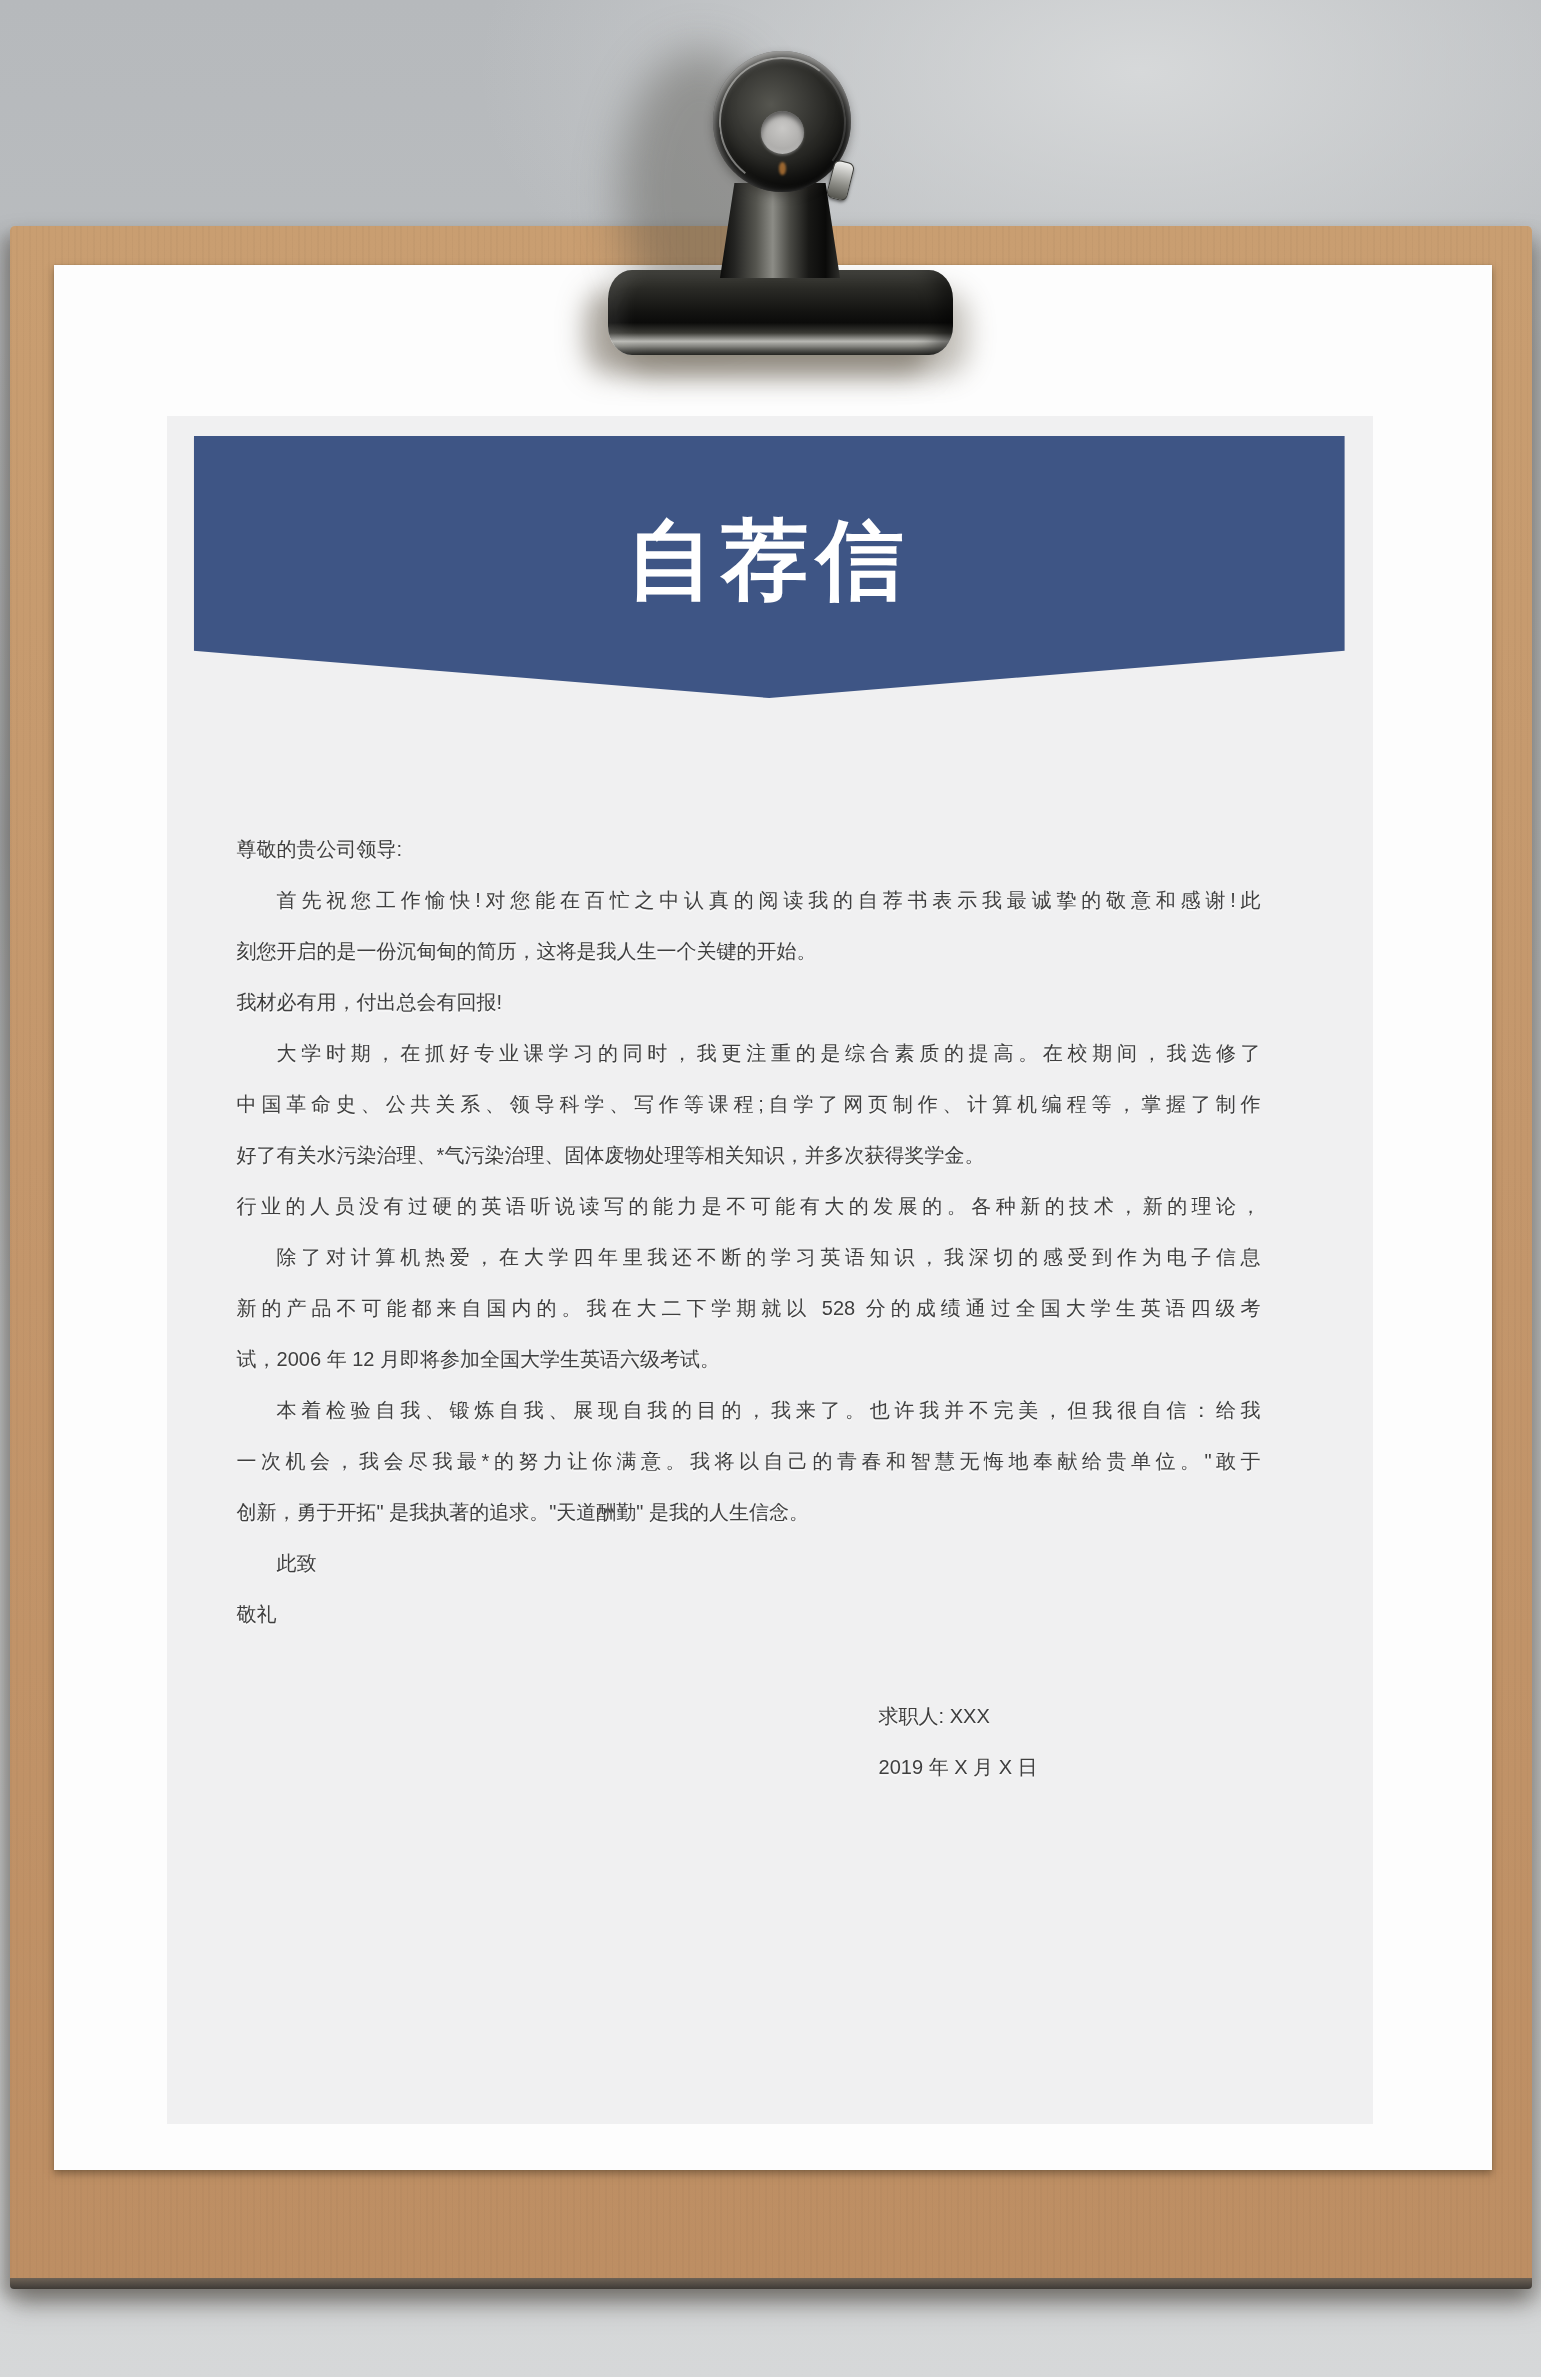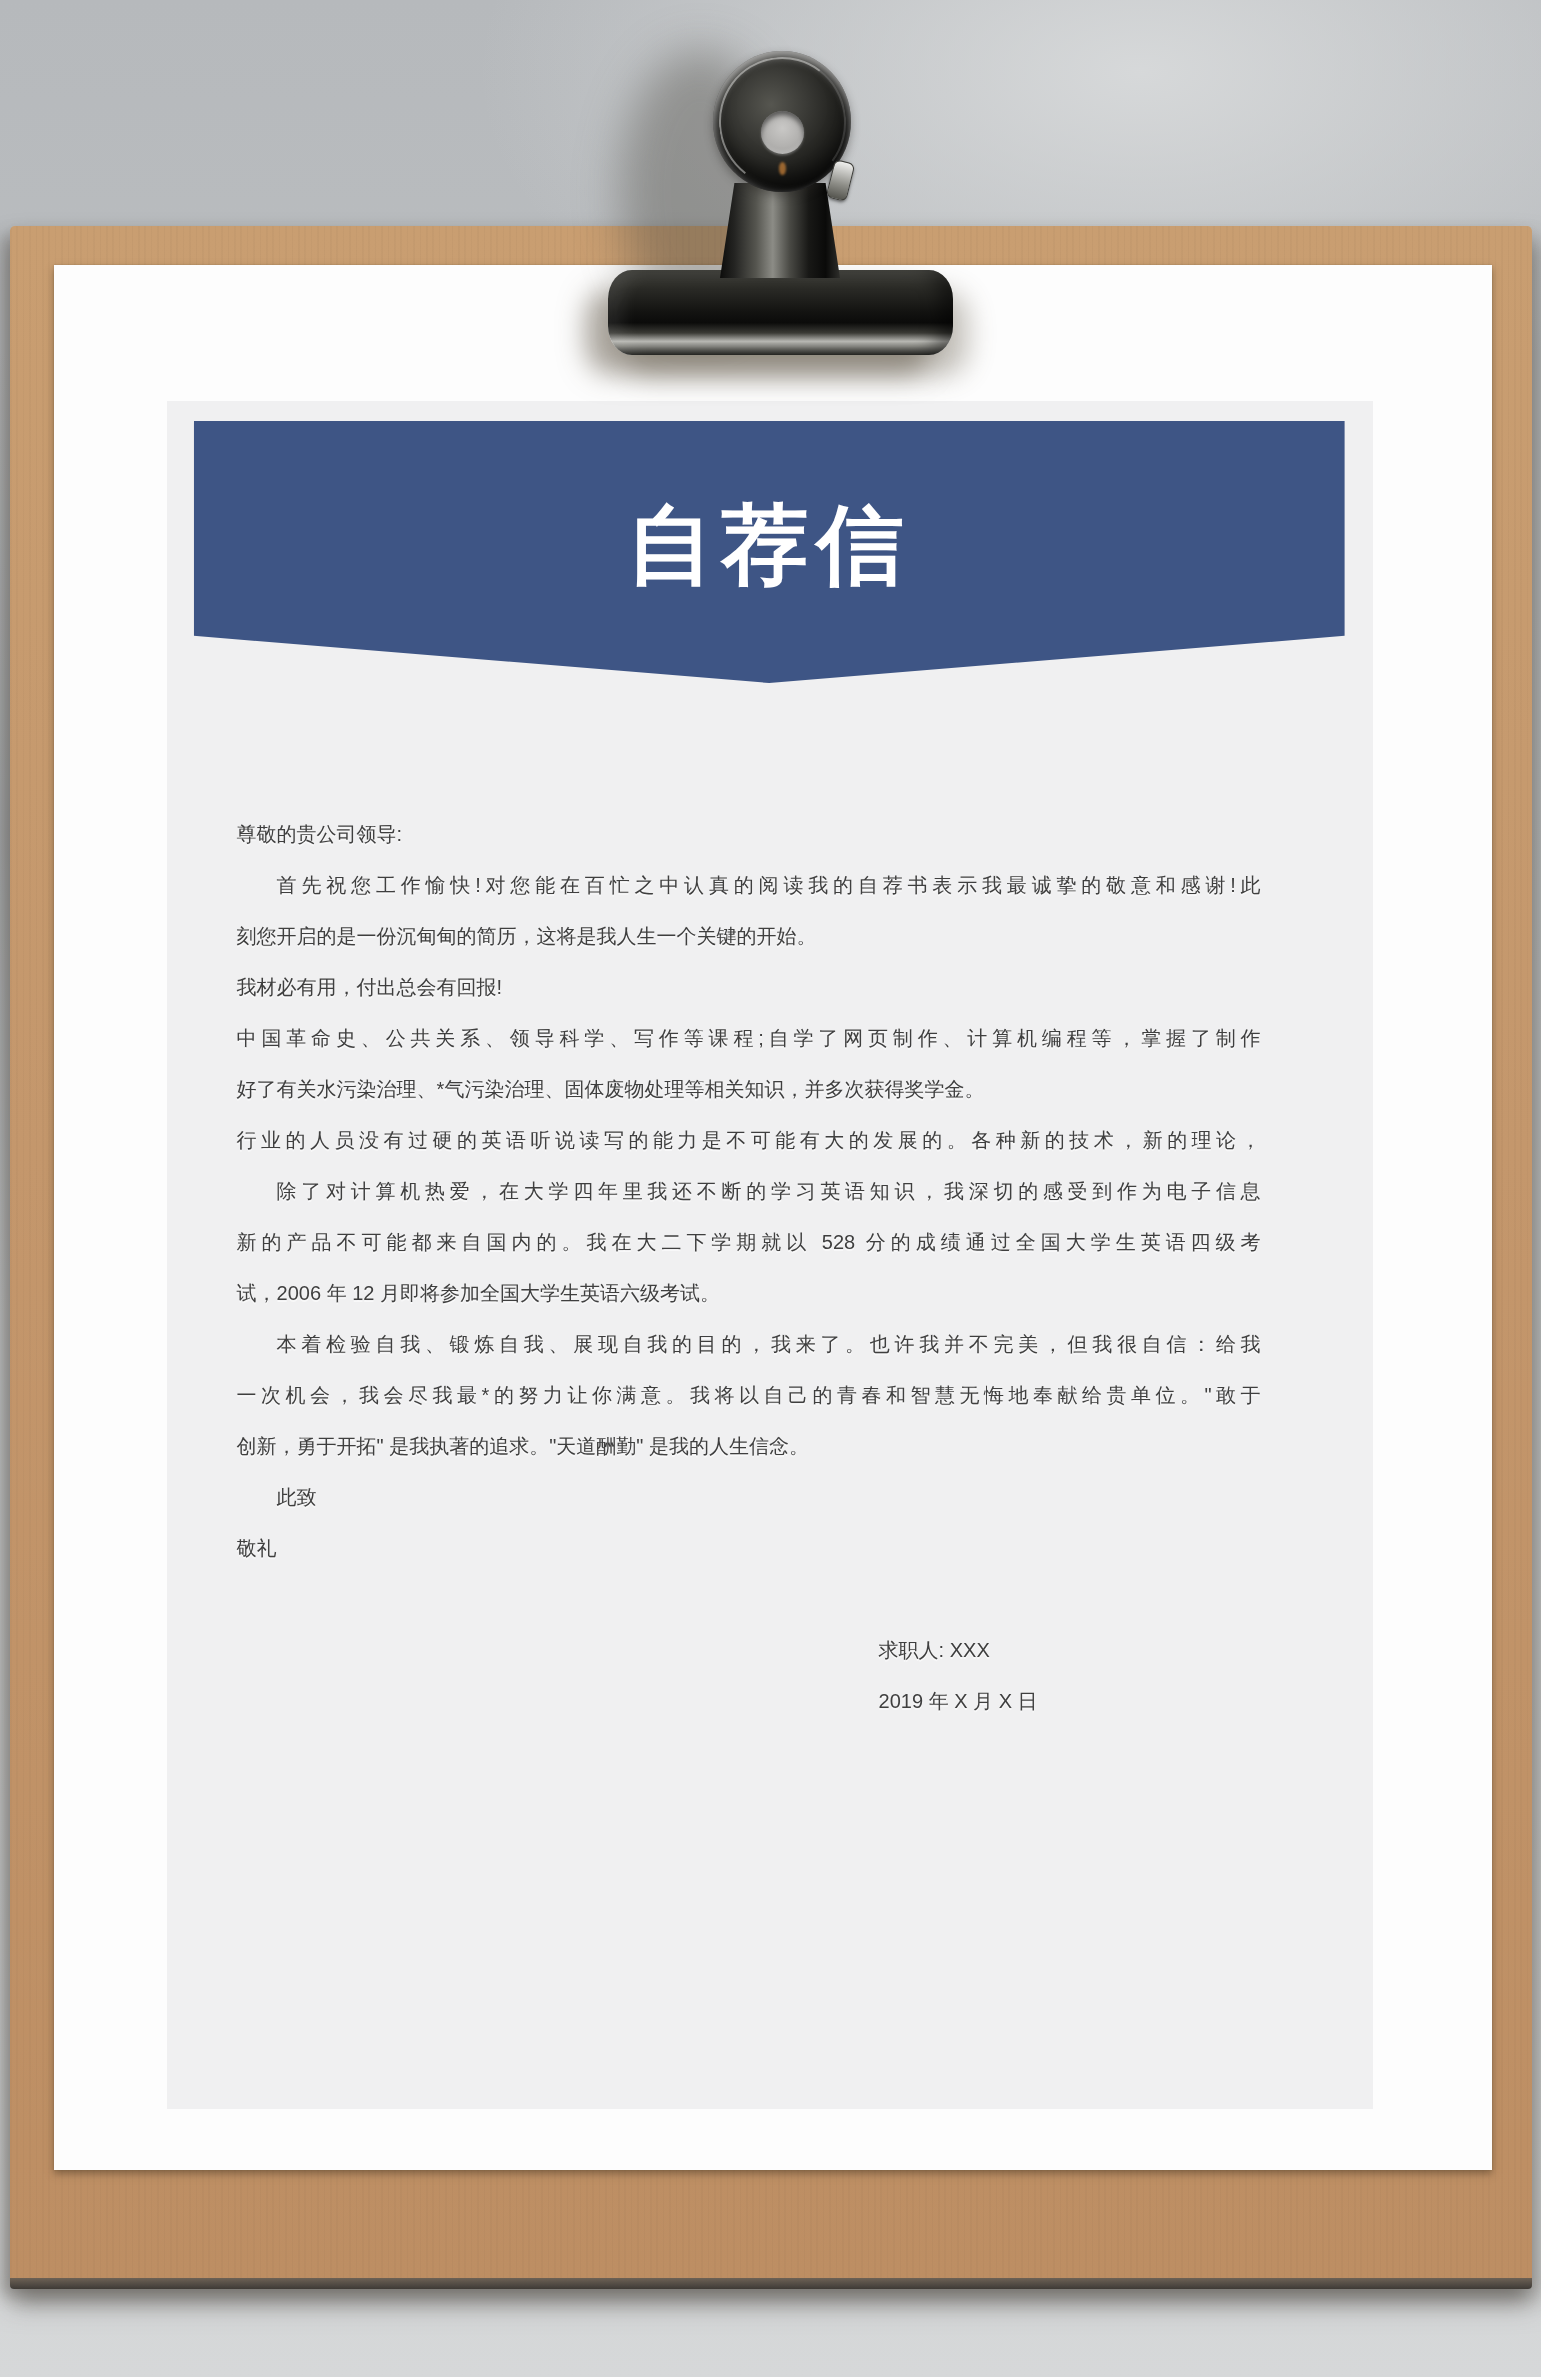--- a/index.html
+++ b/index.html
@@ -32,21 +32,21 @@
     border-radius:0 0 4px 4px;
   }
   
   .paper{
     position:absolute;left:44px;top:39px;width:1438px;height:1905px;
     background:#fdfdfd;
     box-shadow:0 4px 7.2px rgba(76,58,40,.5), 0 0 1.6px rgba(110,85,60,.35);
   }
   
   .sheet{
-    position:absolute;left:113px;top:136px;width:1206px;height:1708px;
+    position:absolute;left:113px;top:151px;width:1206px;height:1708px;
     background:#f0f0f1;
   }
   
   .banner{
     position:absolute;left:27px;top:20px;width:1151px;height:262px;
     background:#3e5585;
     clip-path:polygon(0 0,100% 0,100% 82%,50% 100%,0 82%);
     display:flex;align-items:center;justify-content:center;
     filter:drop-shadow(0 2.4px 1.6px rgba(45,55,85,.25));
   }
@@ -122,20 +122,21 @@
 
         <div class="banner">
           <div class="banner-title">自荐信</div>
         </div>
 
         <div class="letter">
           <div class="ln">尊敬的贵公司领导:</div>
           <div class="ln indent fill">首先祝您工作愉快!对您能在百忙之中认真的阅读我的自荐书表示我最诚挚的敬意和感谢!此</div>
           <div class="ln">刻您开启的是一份沉甸甸的简历，这将是我人生一个关键的开始。</div>
           <div class="ln">我材必有用，付出总会有回报!</div>
+          <div class="ln indent fill">大学时期，在抓好专业课学习的同时，我更注重的是综合素质的提高。在校期间，我选修了</div>
           <div class="ln fill">中国革命史、公共关系、领导科学、写作等课程;自学了网页制作、计算机编程等，掌握了制作</div>
           <div class="ln">好了有关水污染治理、*气污染治理、固体废物处理等相关知识，并多次获得奖学金。</div>
           <div class="ln fill">行业的人员没有过硬的英语听说读写的能力是不可能有大的发展的。各种新的技术，新的理论，</div>
           <div class="ln indent fill">除了对计算机热爱，在大学四年里我还不断的学习英语知识，我深切的感受到作为电子信息</div>
           <div class="ln fill">新的产品不可能都来自国内的。我在大二下学期就以 528 分的成绩通过全国大学生英语四级考</div>
           <div class="ln">试，2006 年 12 月即将参加全国大学生英语六级考试。</div>
           <div class="ln indent fill">本着检验自我、锻炼自我、展现自我的目的，我来了。也许我并不完美，但我很自信：给我</div>
           <div class="ln fill">一次机会，我会尽我最*的努力让你满意。我将以自己的青春和智慧无悔地奉献给贵单位。"敢于</div>
           <div class="ln">创新，勇于开拓" 是我执著的追求。"天道酬勤" 是我的人生信念。</div>
           <div class="ln indent">此致</div>

